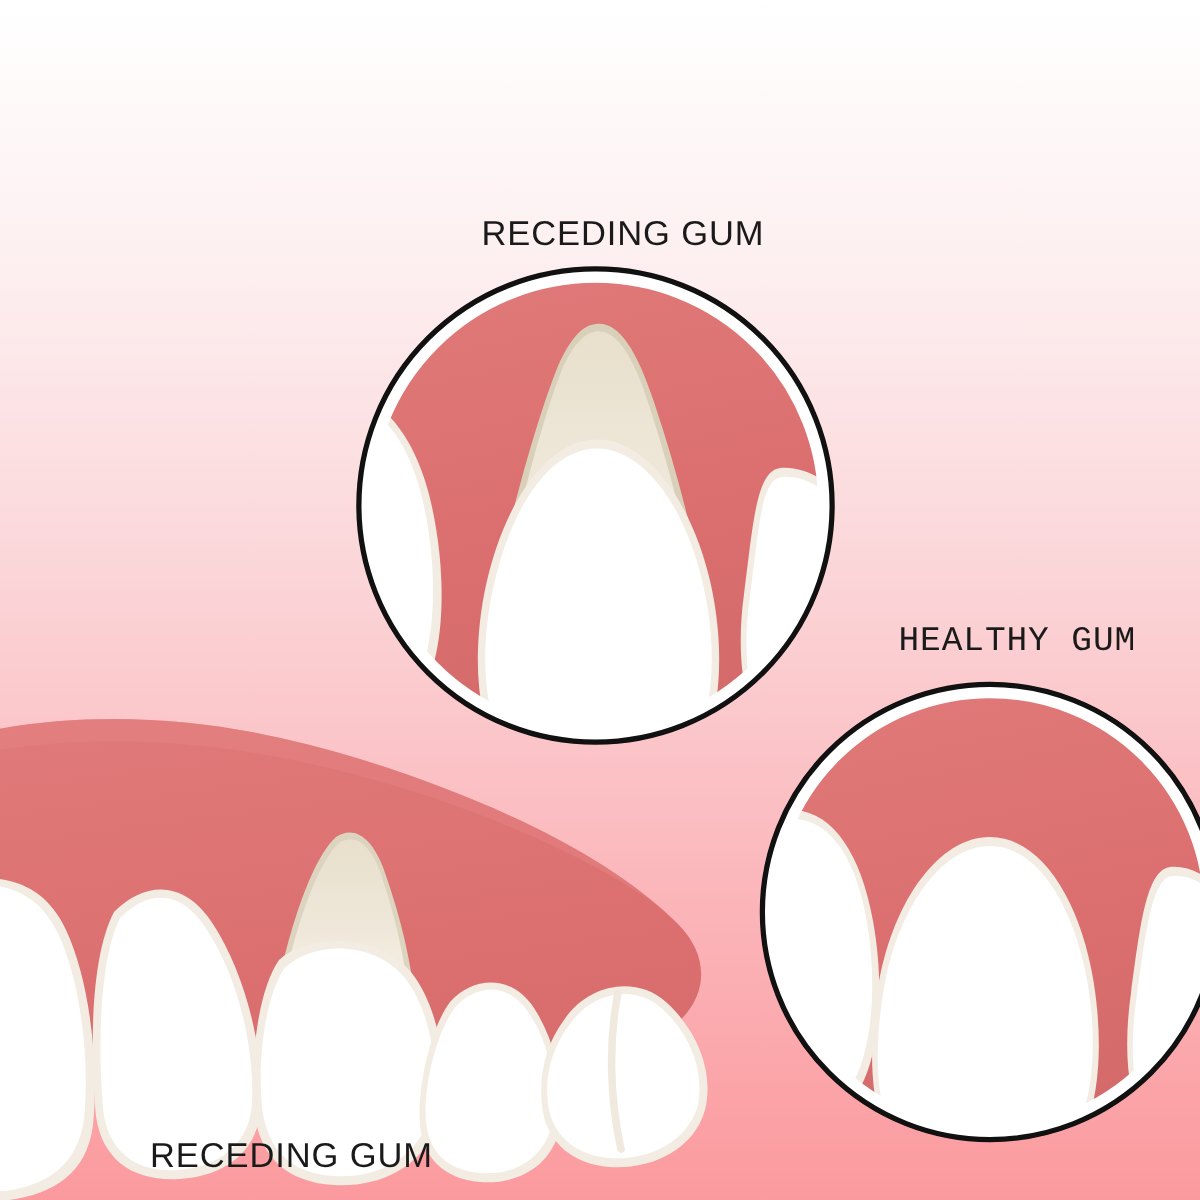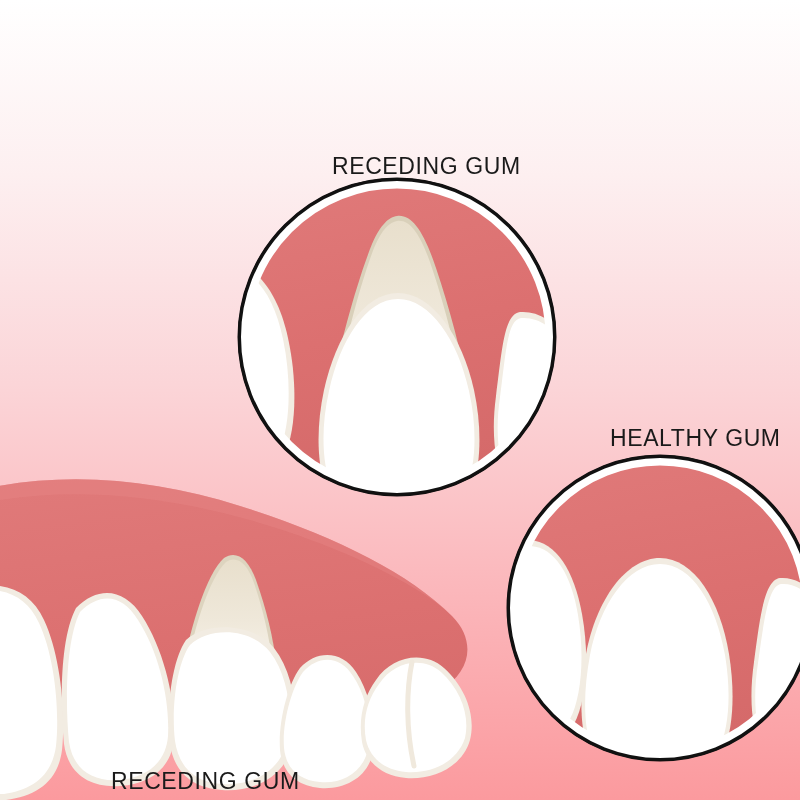--- a/index.html
+++ b/index.html
@@ -23,36 +23,37 @@
   #scene-svg {
     position: absolute;
     top: 0;
     left: 0;
     width: 800px;
     height: 800px;
     display: block;
   }
   .label {
     position: absolute;
-    margin: 15px;
+    margin: 4px;
     color: #1a1a1a;
     font-family: "Liberation Sans", sans-serif;
     font-size: 23px;
     font-weight: 400;
     letter-spacing: 0.6px;
     white-space: nowrap;
     user-select: none;
   }
   #label-receding-closeup {
     left: 317px;
     top: 138px;
   }
   #label-healthy-closeup {
     left: 595px;
     top: 410px;
+    font-family: Liberation Mono, monospace;
   }
   #label-receding-main {
     left: 96px;
     top: 753px;
   }
 </style>
 </head>
 <body>
 
 <div id="scene">

